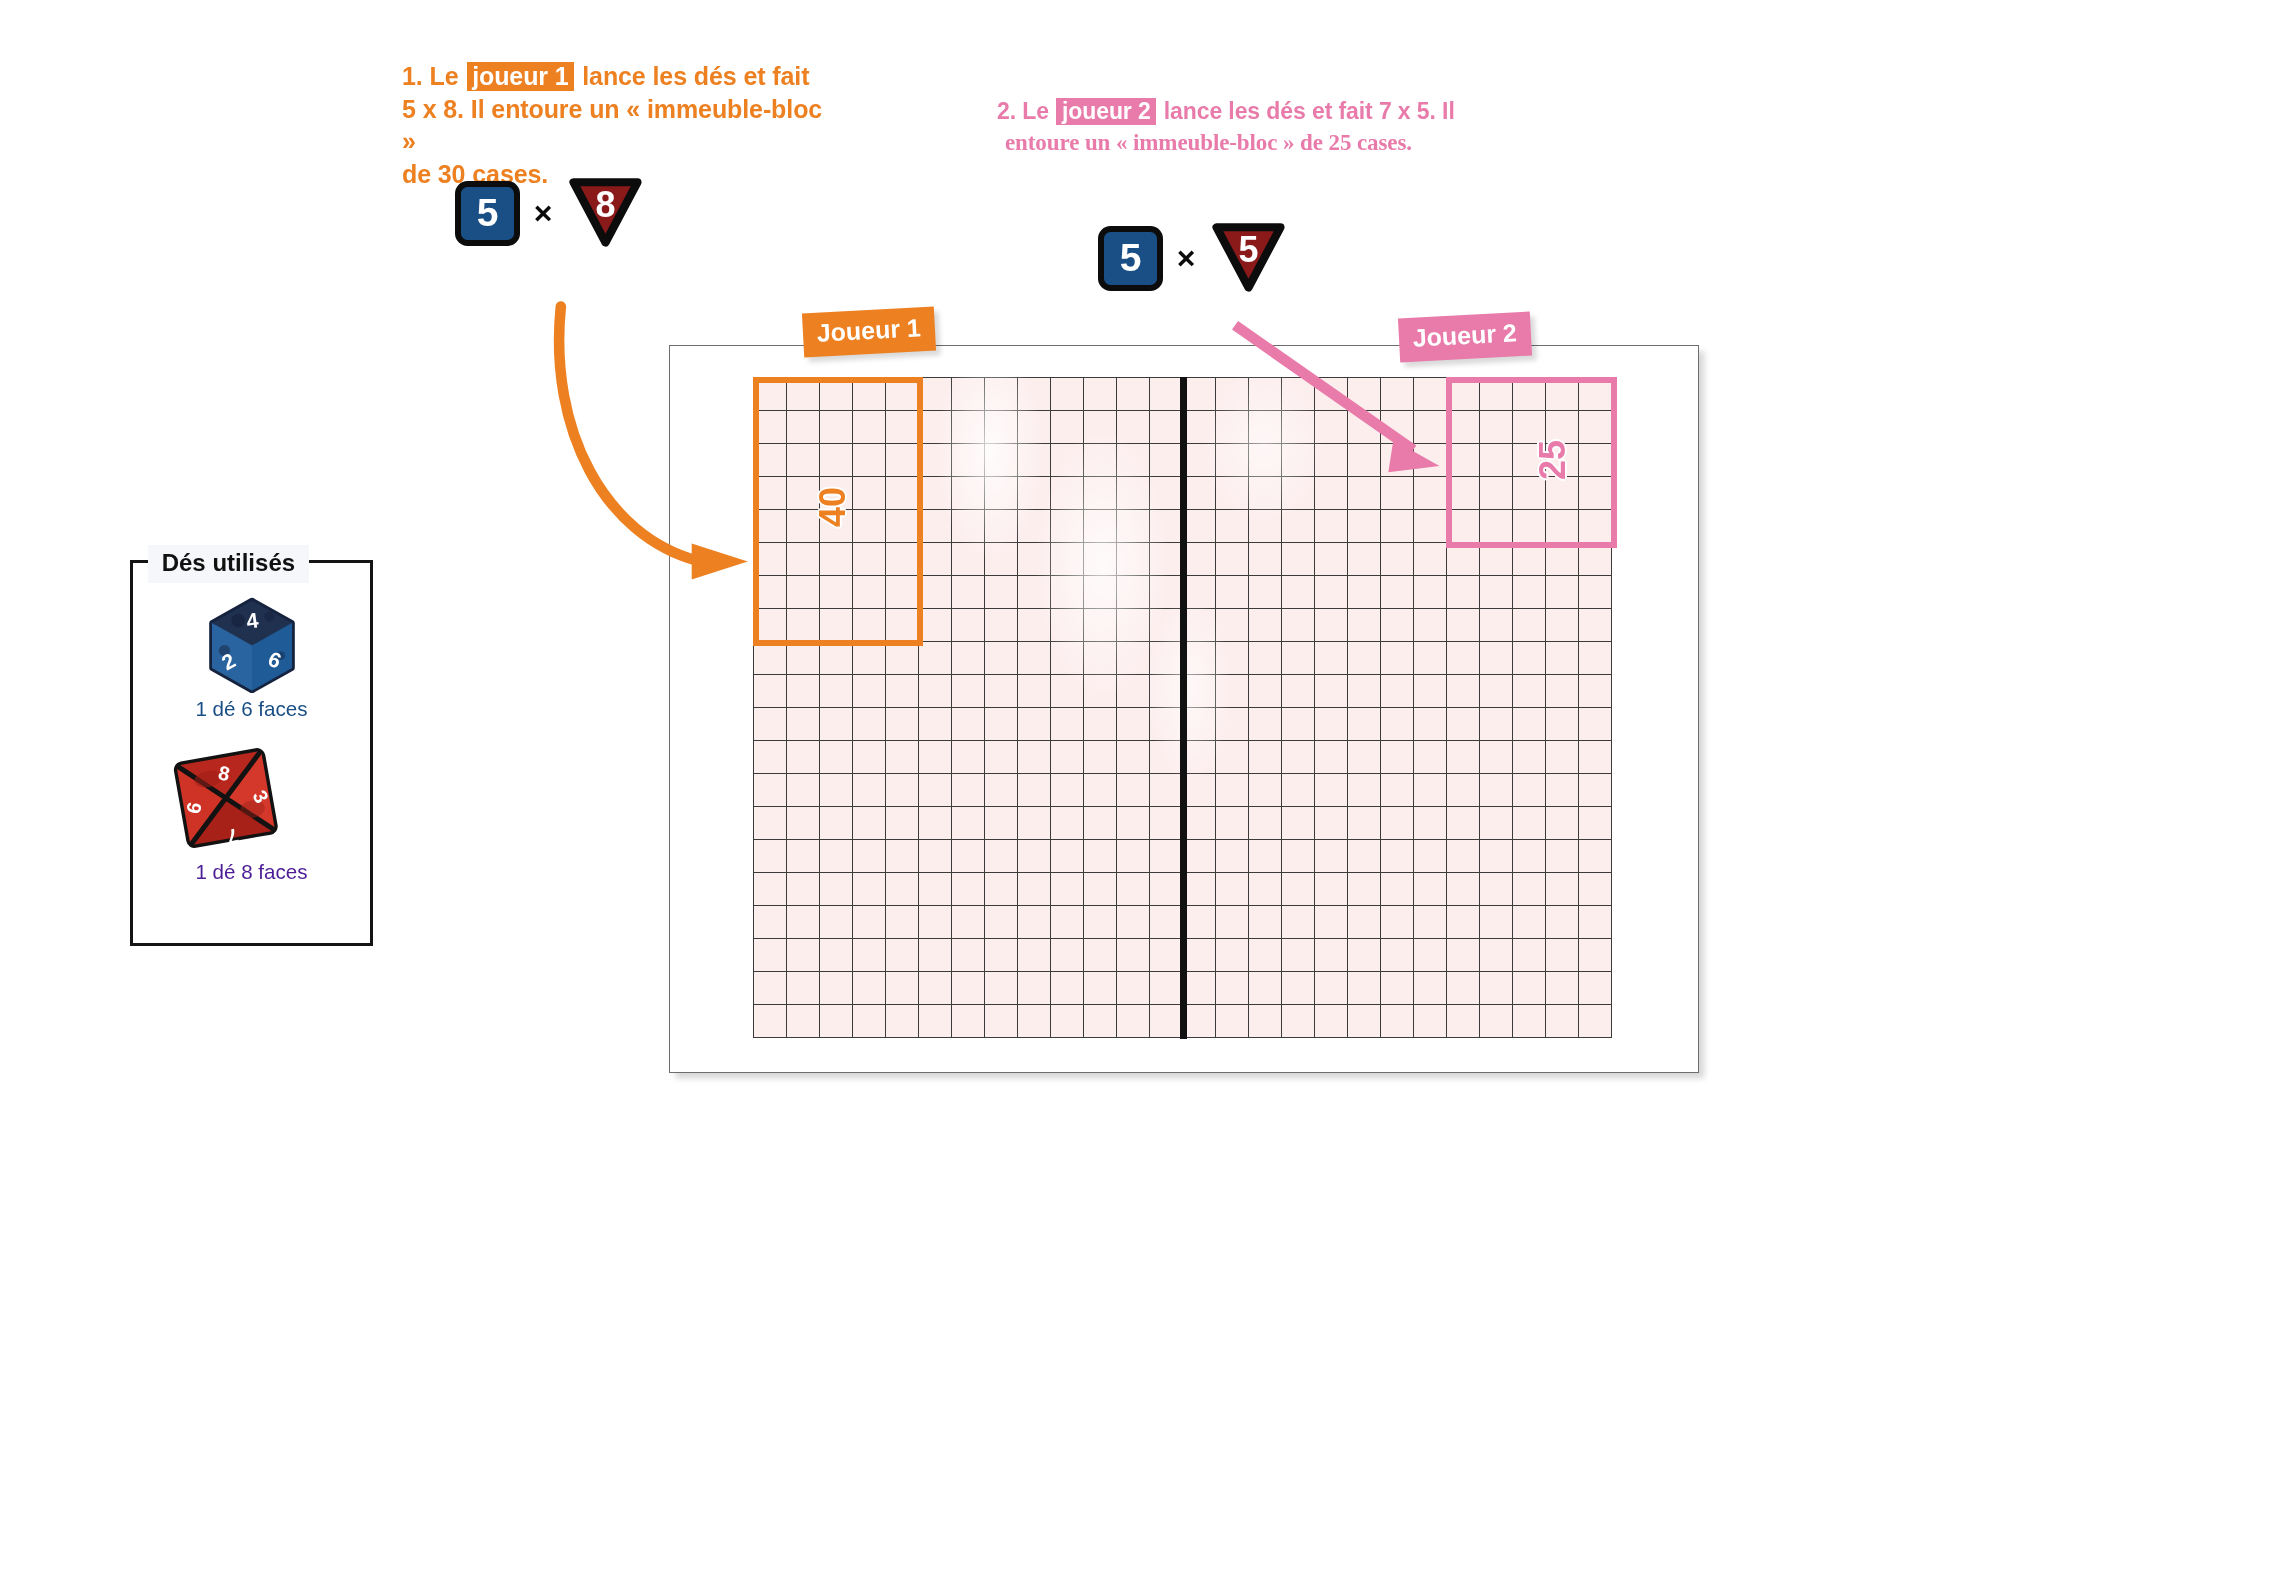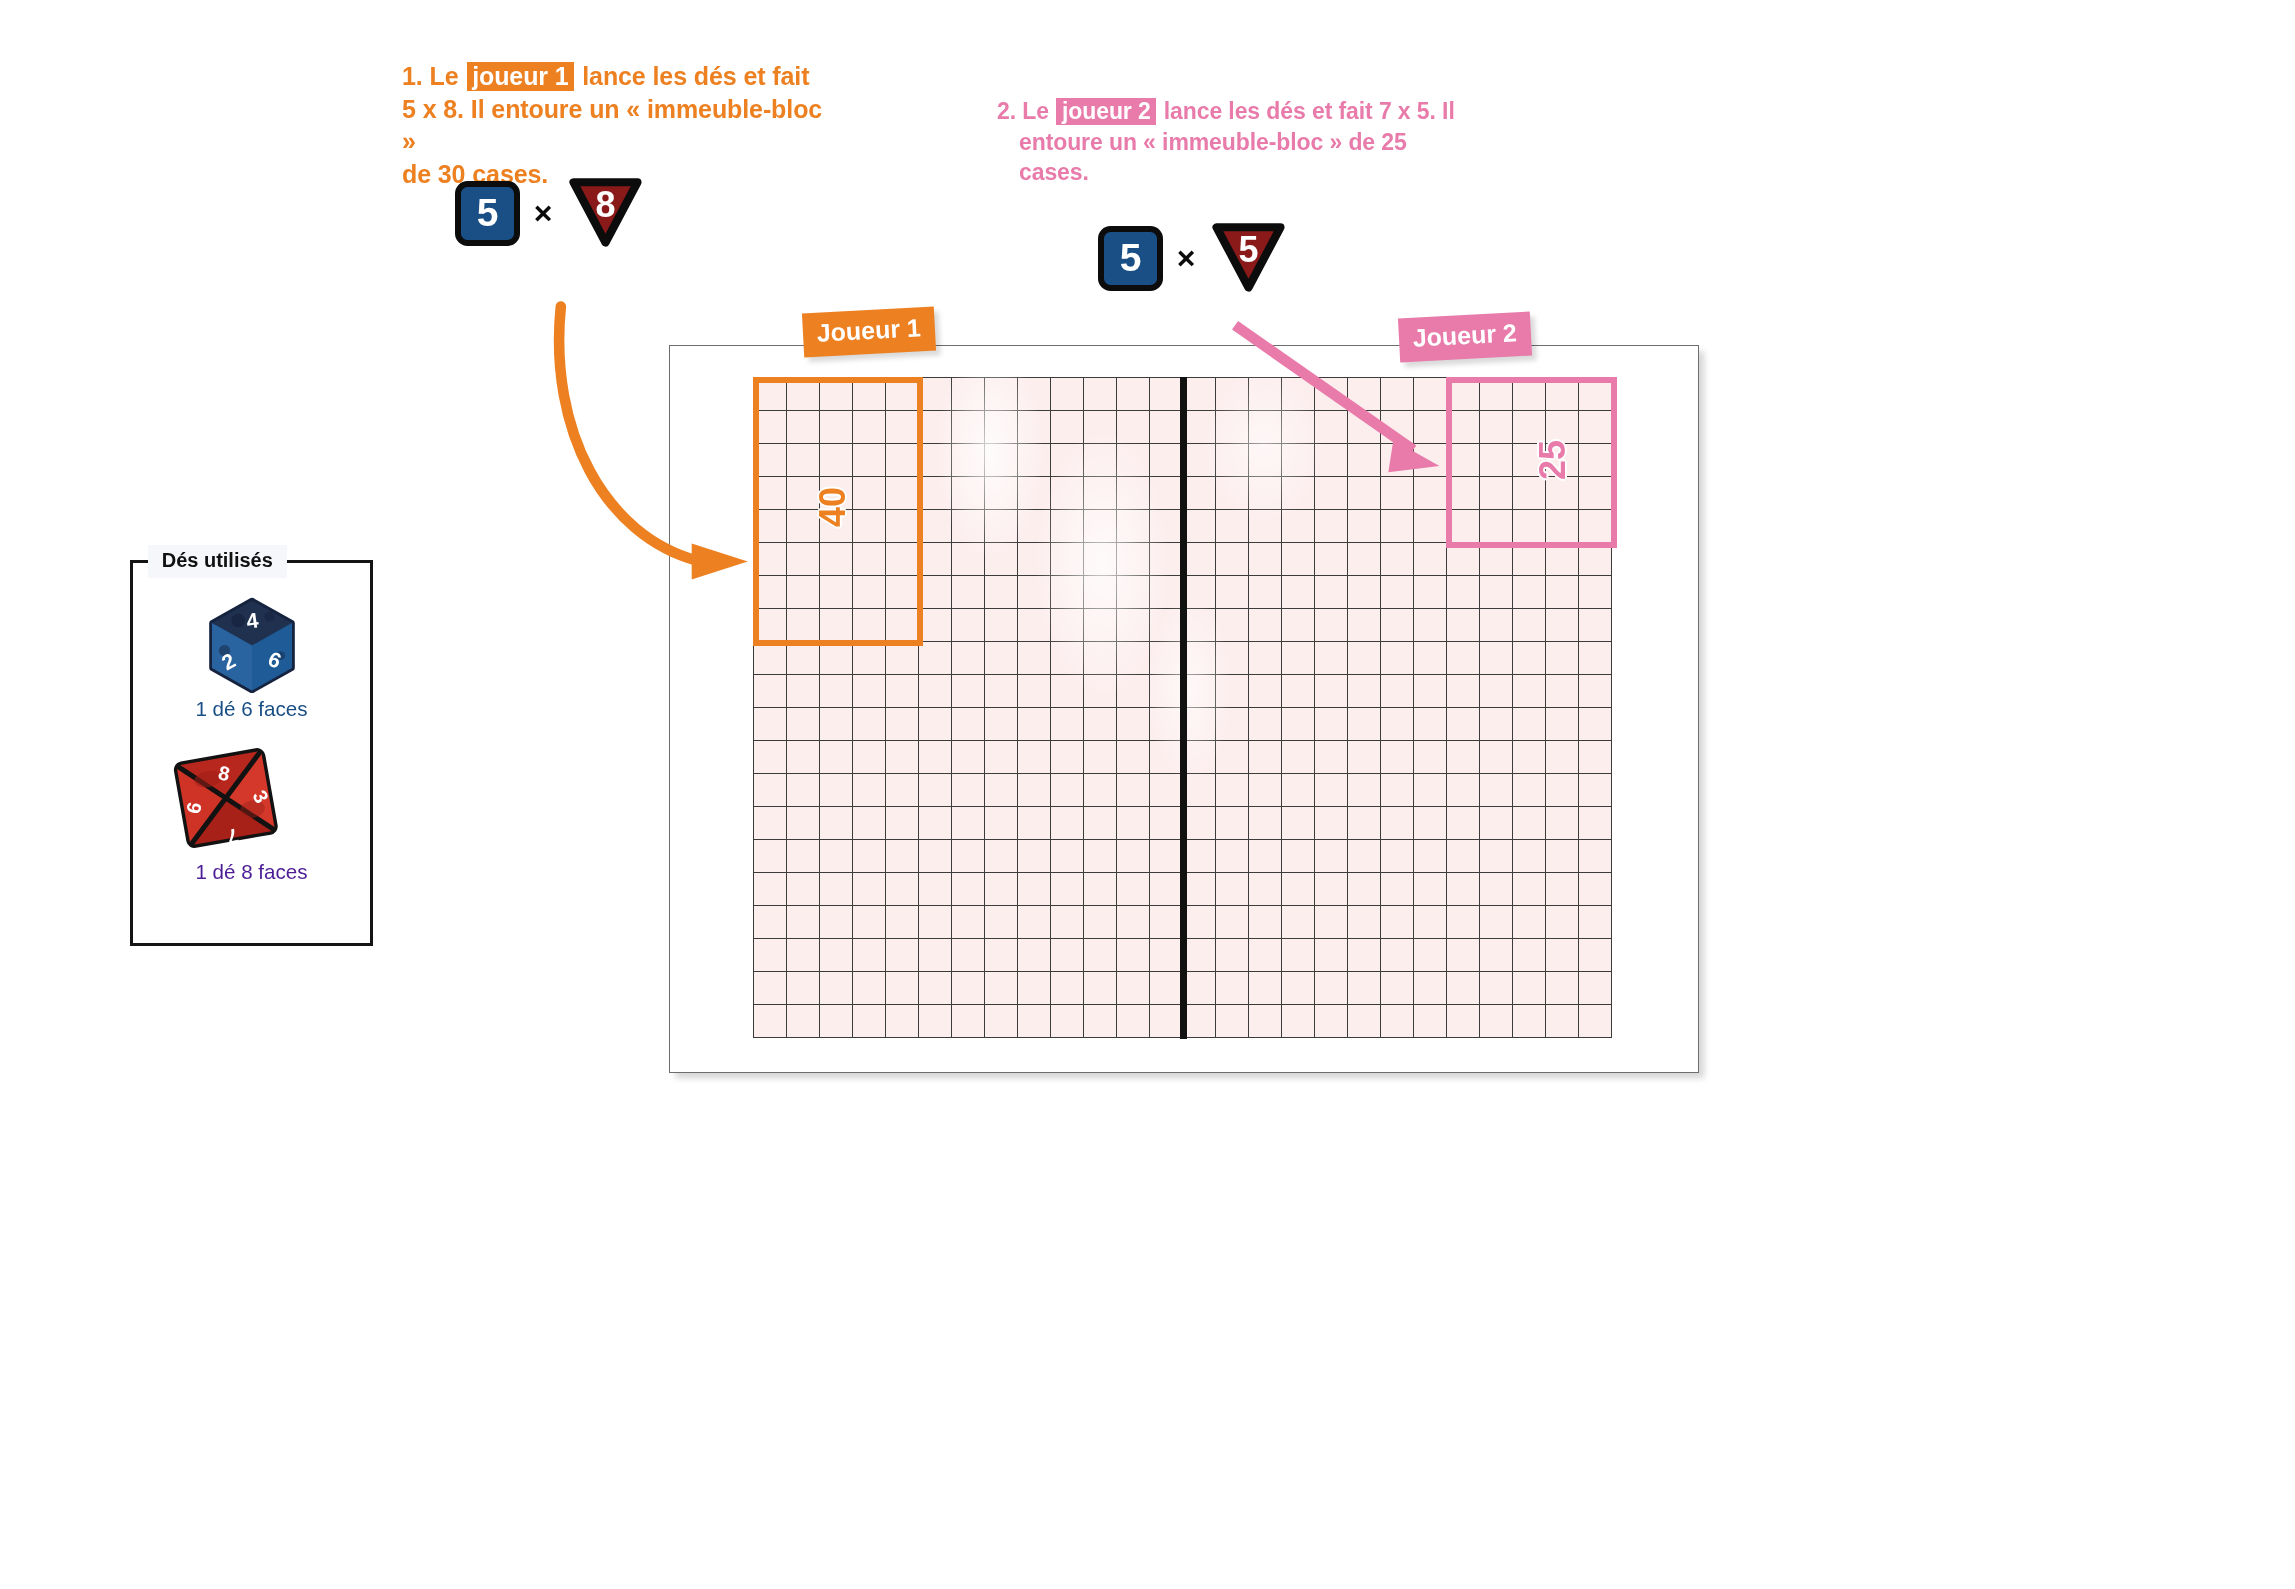--- a/index.html
+++ b/index.html
@@ -41,21 +41,21 @@
   }
   #step1 .hl { background: #ED8021; }
   #step2 {
     left: 997px;
     top: 97px;
     width: 474px;
     font-size: 23px;
     color: #E87BAA;
     text-indent: 0;
   }
-  #step2 .body { display: block; margin-left: 22px; margin-top: 1.2px; }
+  #step2 .body { display: block; margin-left: 8px; margin-top: 1.2px; font-family: Liberation Serif, serif; }
   #step2 .hl { background: #E87BAA; }
 
   
   .dicegroup {
     position: absolute;
     display: flex;
     align-items: center;
   }
   #dice-p1 { left: 455px; top: 176px; }
   #dice-p2 { left: 1098px; top: 221px; }
@@ -108,21 +108,21 @@
     border: 3.1px solid #141414;
     box-sizing: border-box;
     background: #ffffff;
   }
   #legend-title {
     position: absolute;
     left: 148px;
     top: 545px;
     background: #f5f7fa;
     padding: 3.7px 13.7px 6.2px 13.7px;
-    font-size: 20px;
+    font-size: 24px;
     font-weight: bold;
     color: #111111;
     white-space: nowrap;
     z-index: 5;
   }
   .legend-item {
     position: absolute;
     width: 100%;
     text-align: center;
   }

